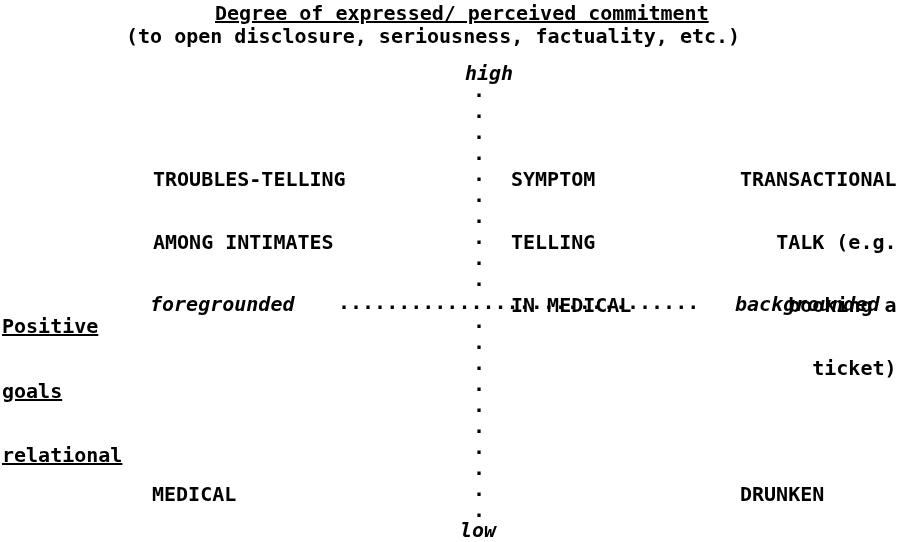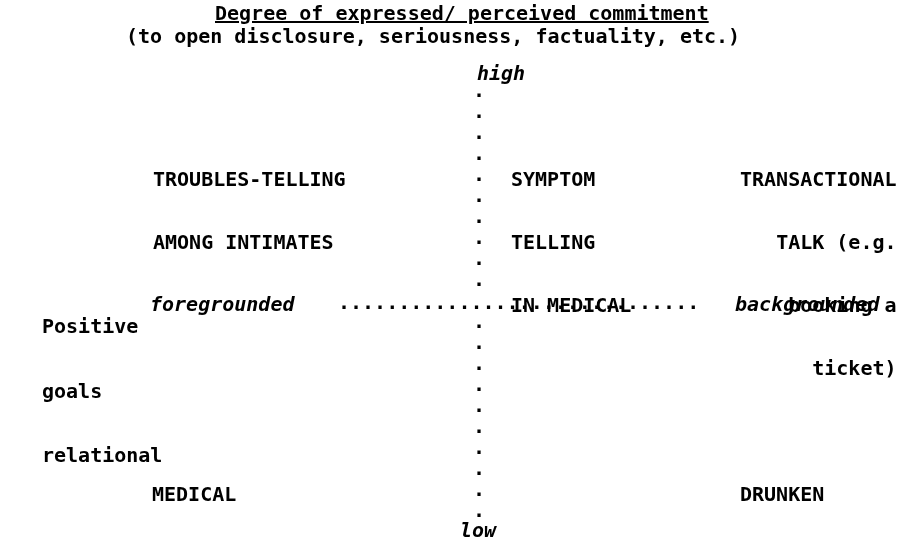--- a/index.html
+++ b/index.html
@@ -28,31 +28,31 @@
     line-height: 21px;
   }
   .hdots {
     position: absolute;
     left: 338px;
     top: 292px;
     letter-spacing: 0px;
     white-space: pre;
   }
   .lines div { white-space: pre; }
-  .goals div { white-space: pre; margin-left: 40px; }
+  .goals div { text-decoration: underline; white-space: pre; }
 </style>
 </head>
 <body>
 
 <div class="canvas">
 
   <div class="abs u" style="left:215px; top:3px;">Degree of expressed/ perceived commitment</div>
   <div class="abs" style="left:126px; top:26px;">(to open disclosure, seriousness, factuality, etc.)</div>
 
-  <div class="abs it" style="left:477px; top:63px;font-style:italic;">high</div>
+  <div class="abs it" style="left:465px; top:63px;font-style:italic;">high</div>
   <div class="vdots">.
 .
 .
 .
 .
 .
 .
 .
 .
 .

